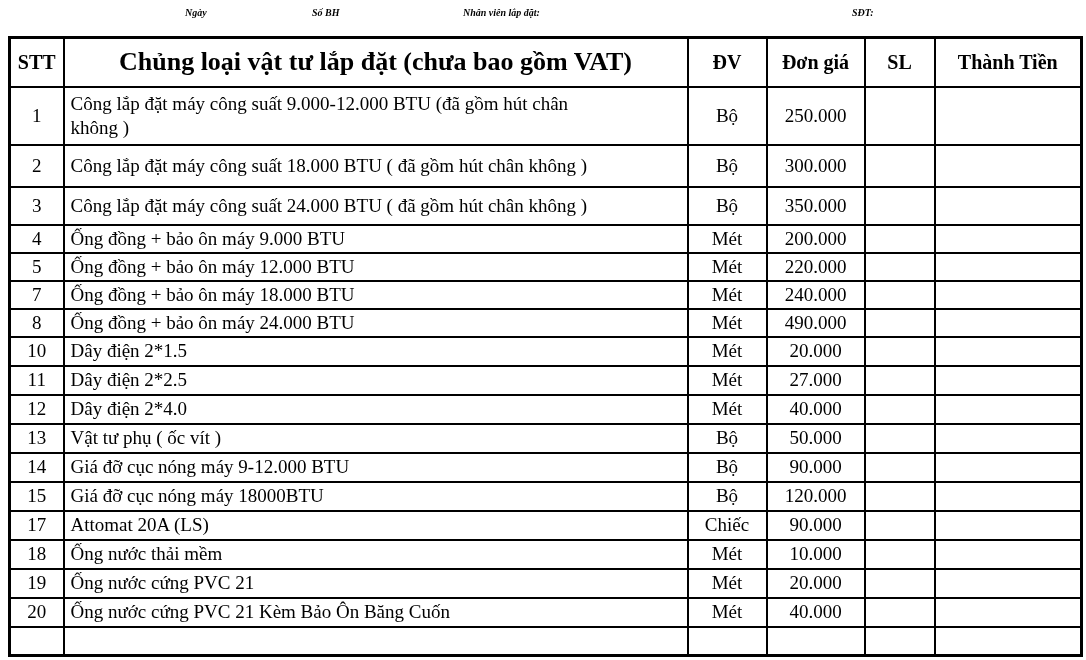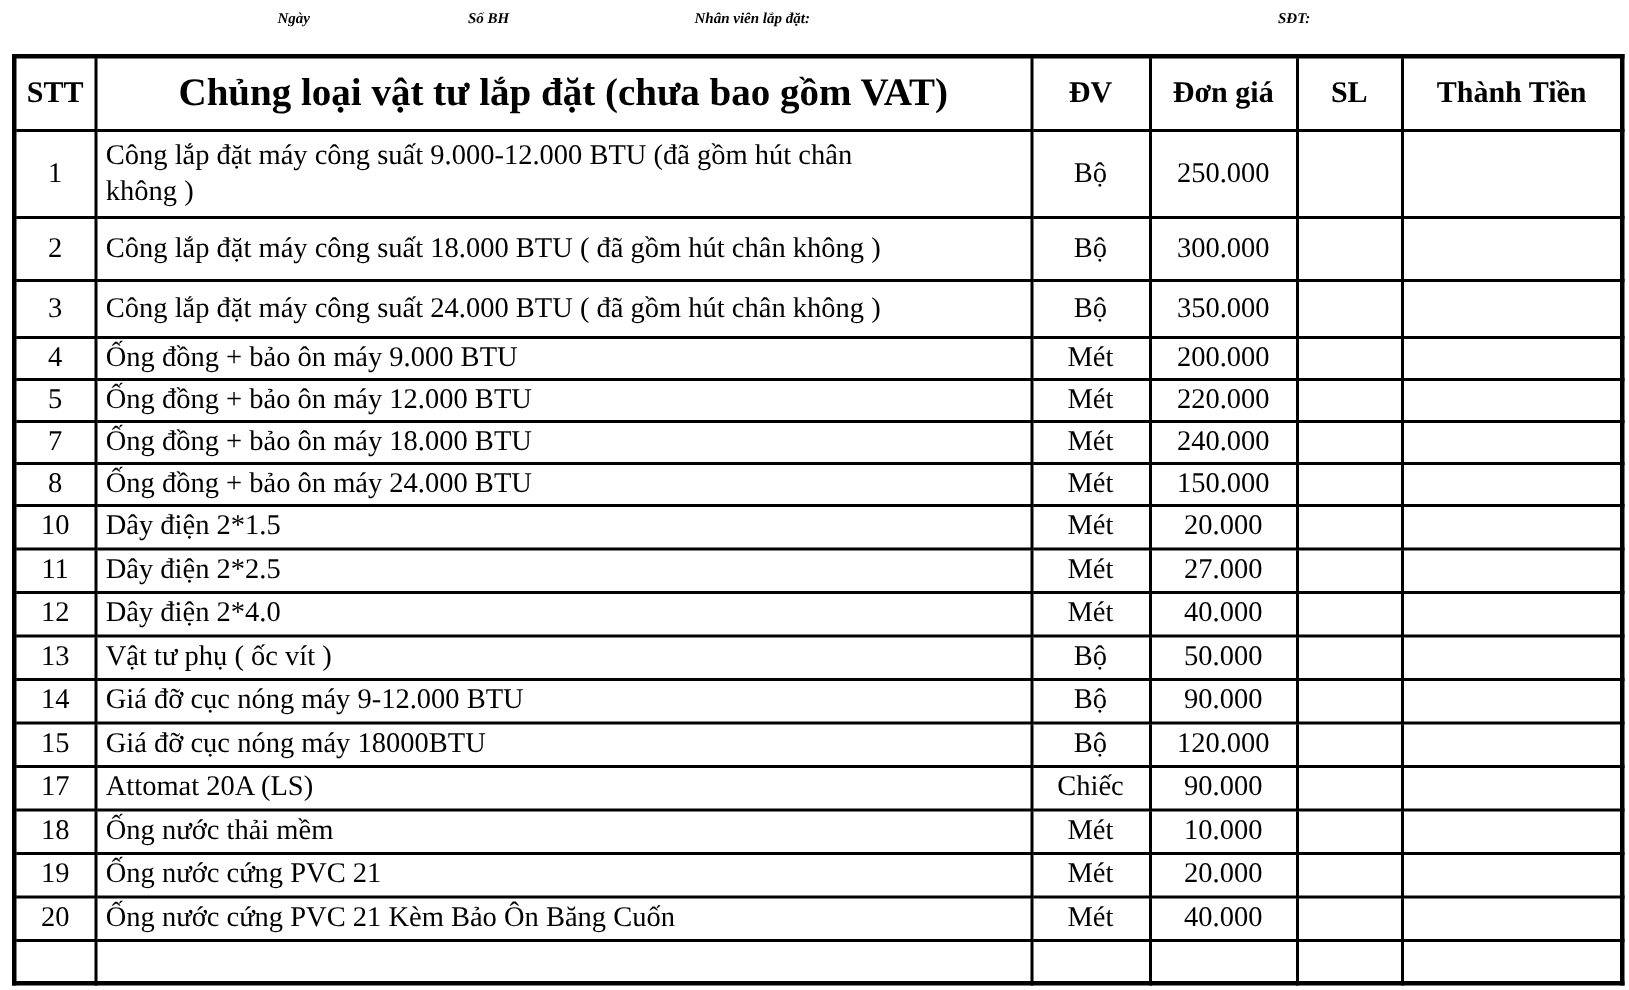--- a/index.html
+++ b/index.html
@@ -153,21 +153,21 @@
         <td class="col-desc">Ống đồng + bảo ôn máy 18.000 BTU</td>
         <td class="col-unit">Mét</td>
         <td class="col-price">240.000</td>
         <td class="col-qty"></td>
         <td class="col-total"></td>
       </tr>
       <tr>
         <td class="col-stt">8</td>
         <td class="col-desc">Ống đồng + bảo ôn máy 24.000 BTU</td>
         <td class="col-unit">Mét</td>
-        <td class="col-price">150.000</td>
+        <td class="col-price">490.000</td>
         <td class="col-qty"></td>
         <td class="col-total"></td>
       </tr>
       <tr>
         <td class="col-stt">10</td>
         <td class="col-desc">Dây điện 2*1.5</td>
         <td class="col-unit">Mét</td>
         <td class="col-price">20.000</td>
         <td class="col-qty"></td>
         <td class="col-total"></td>

